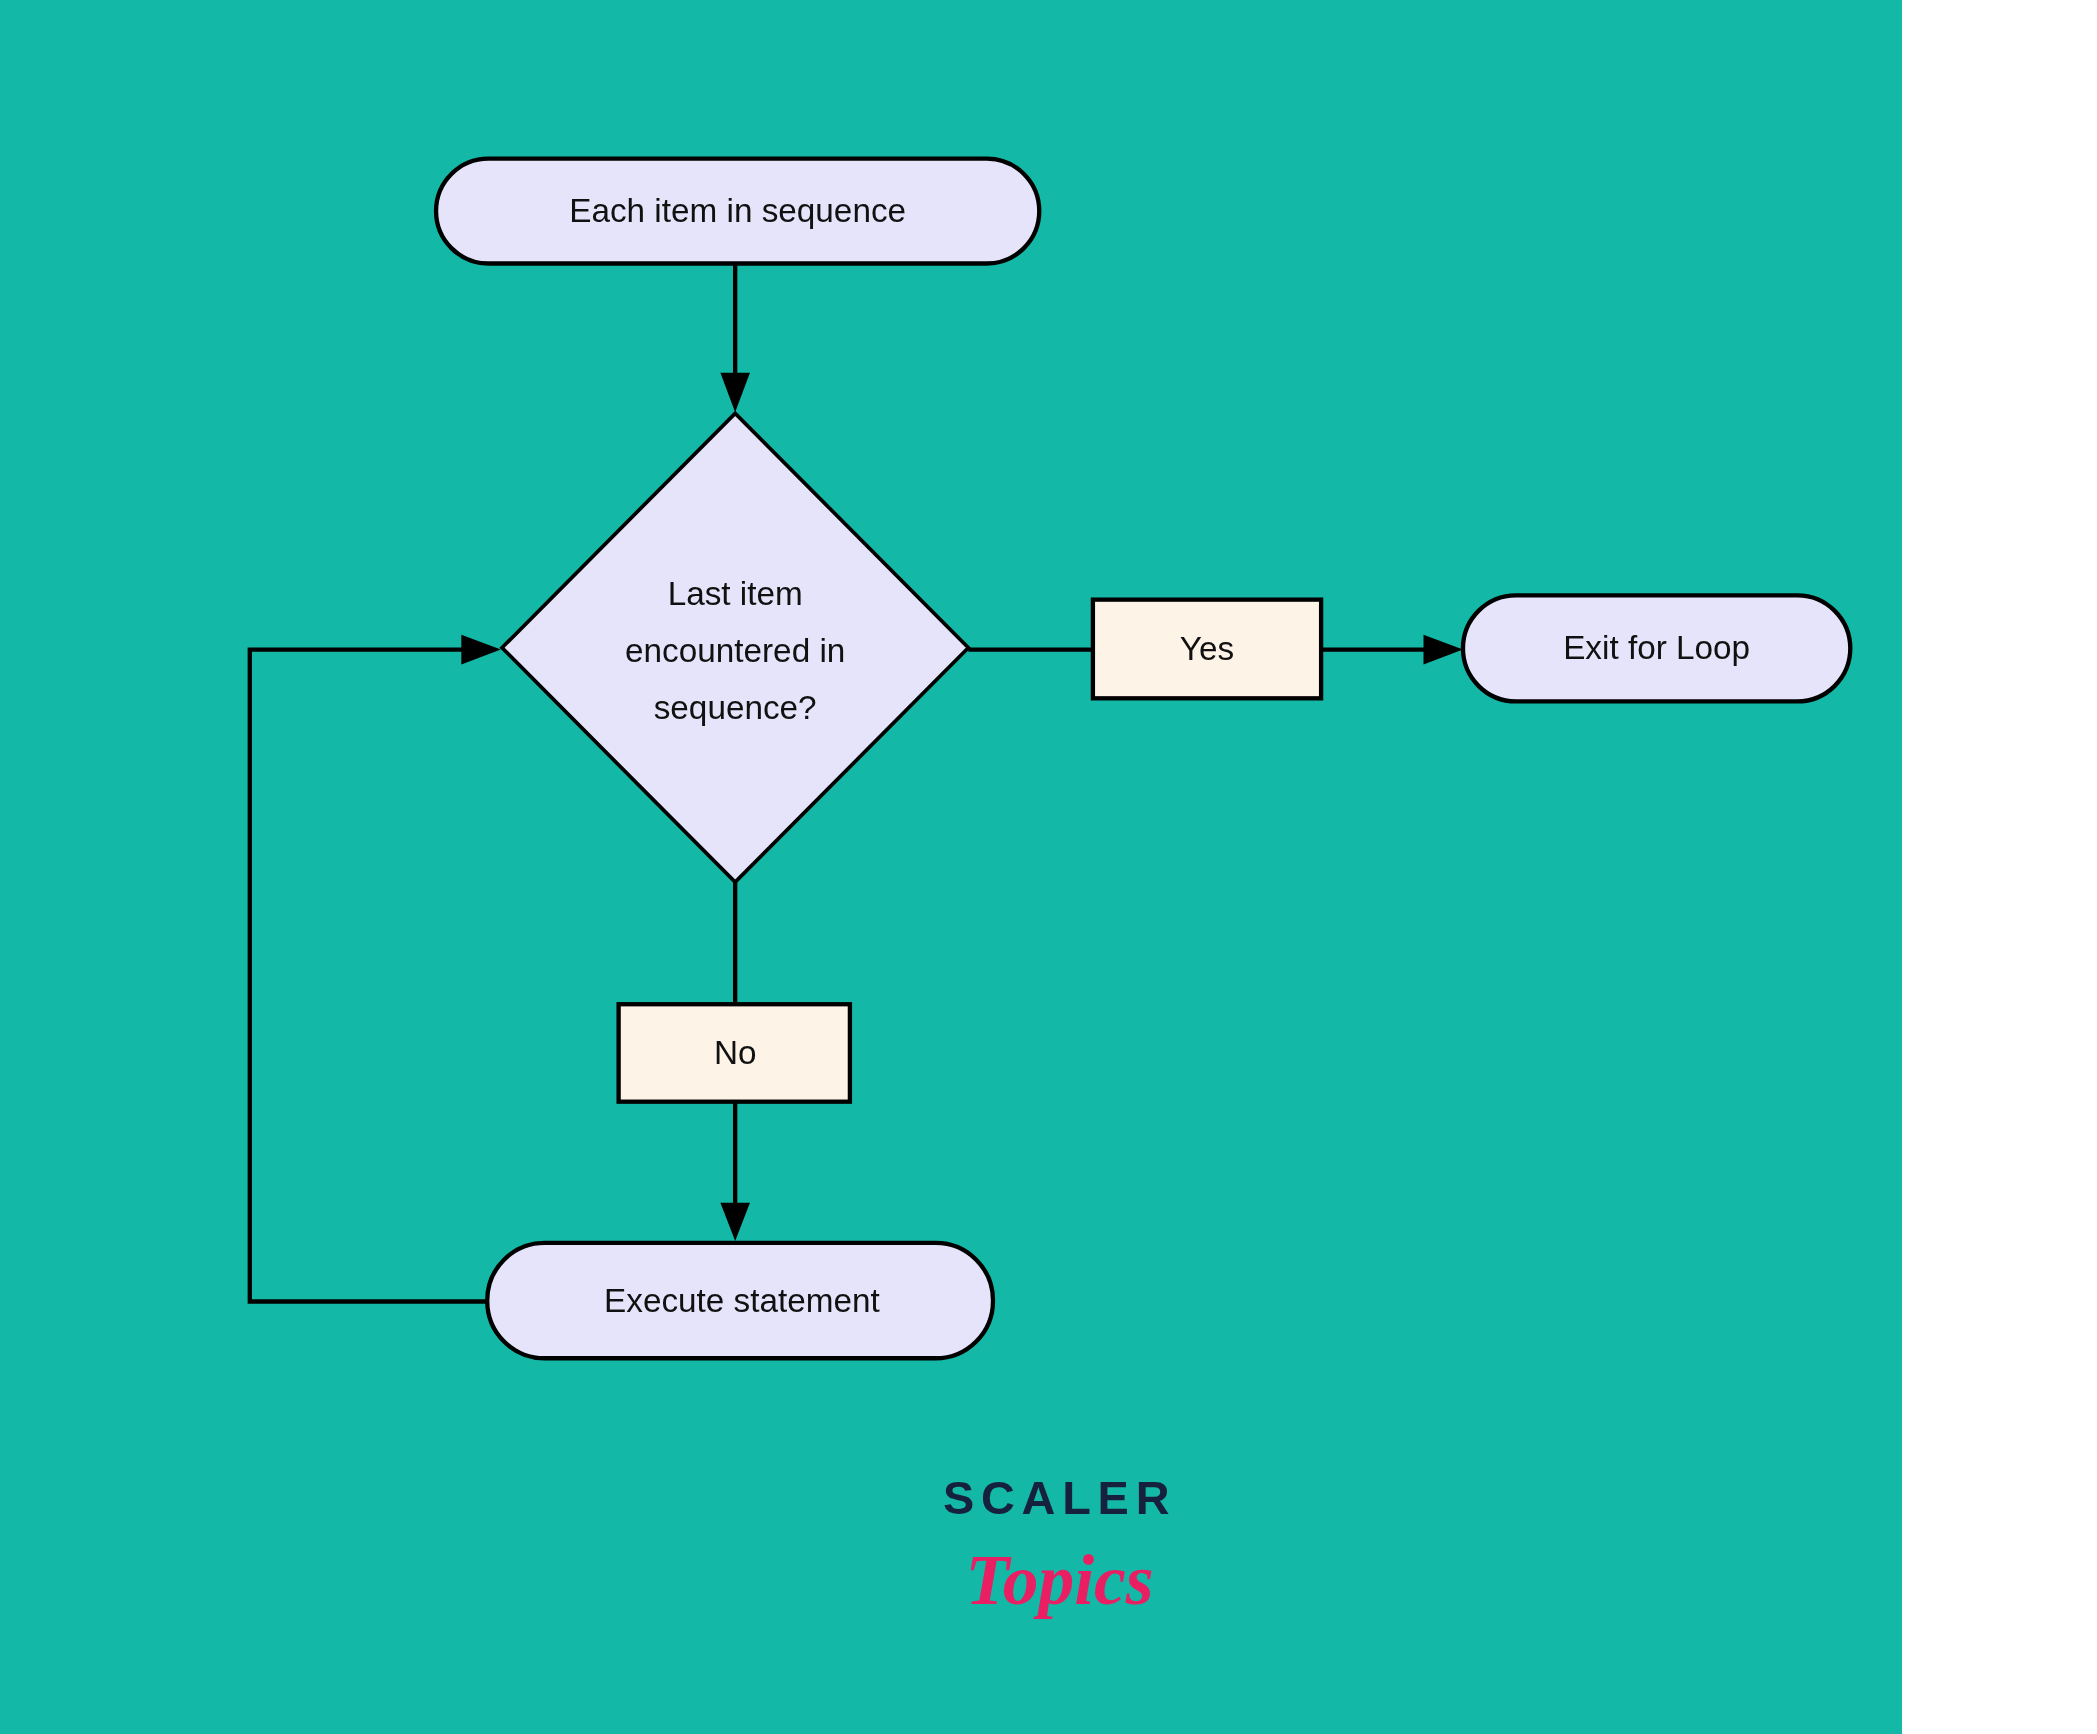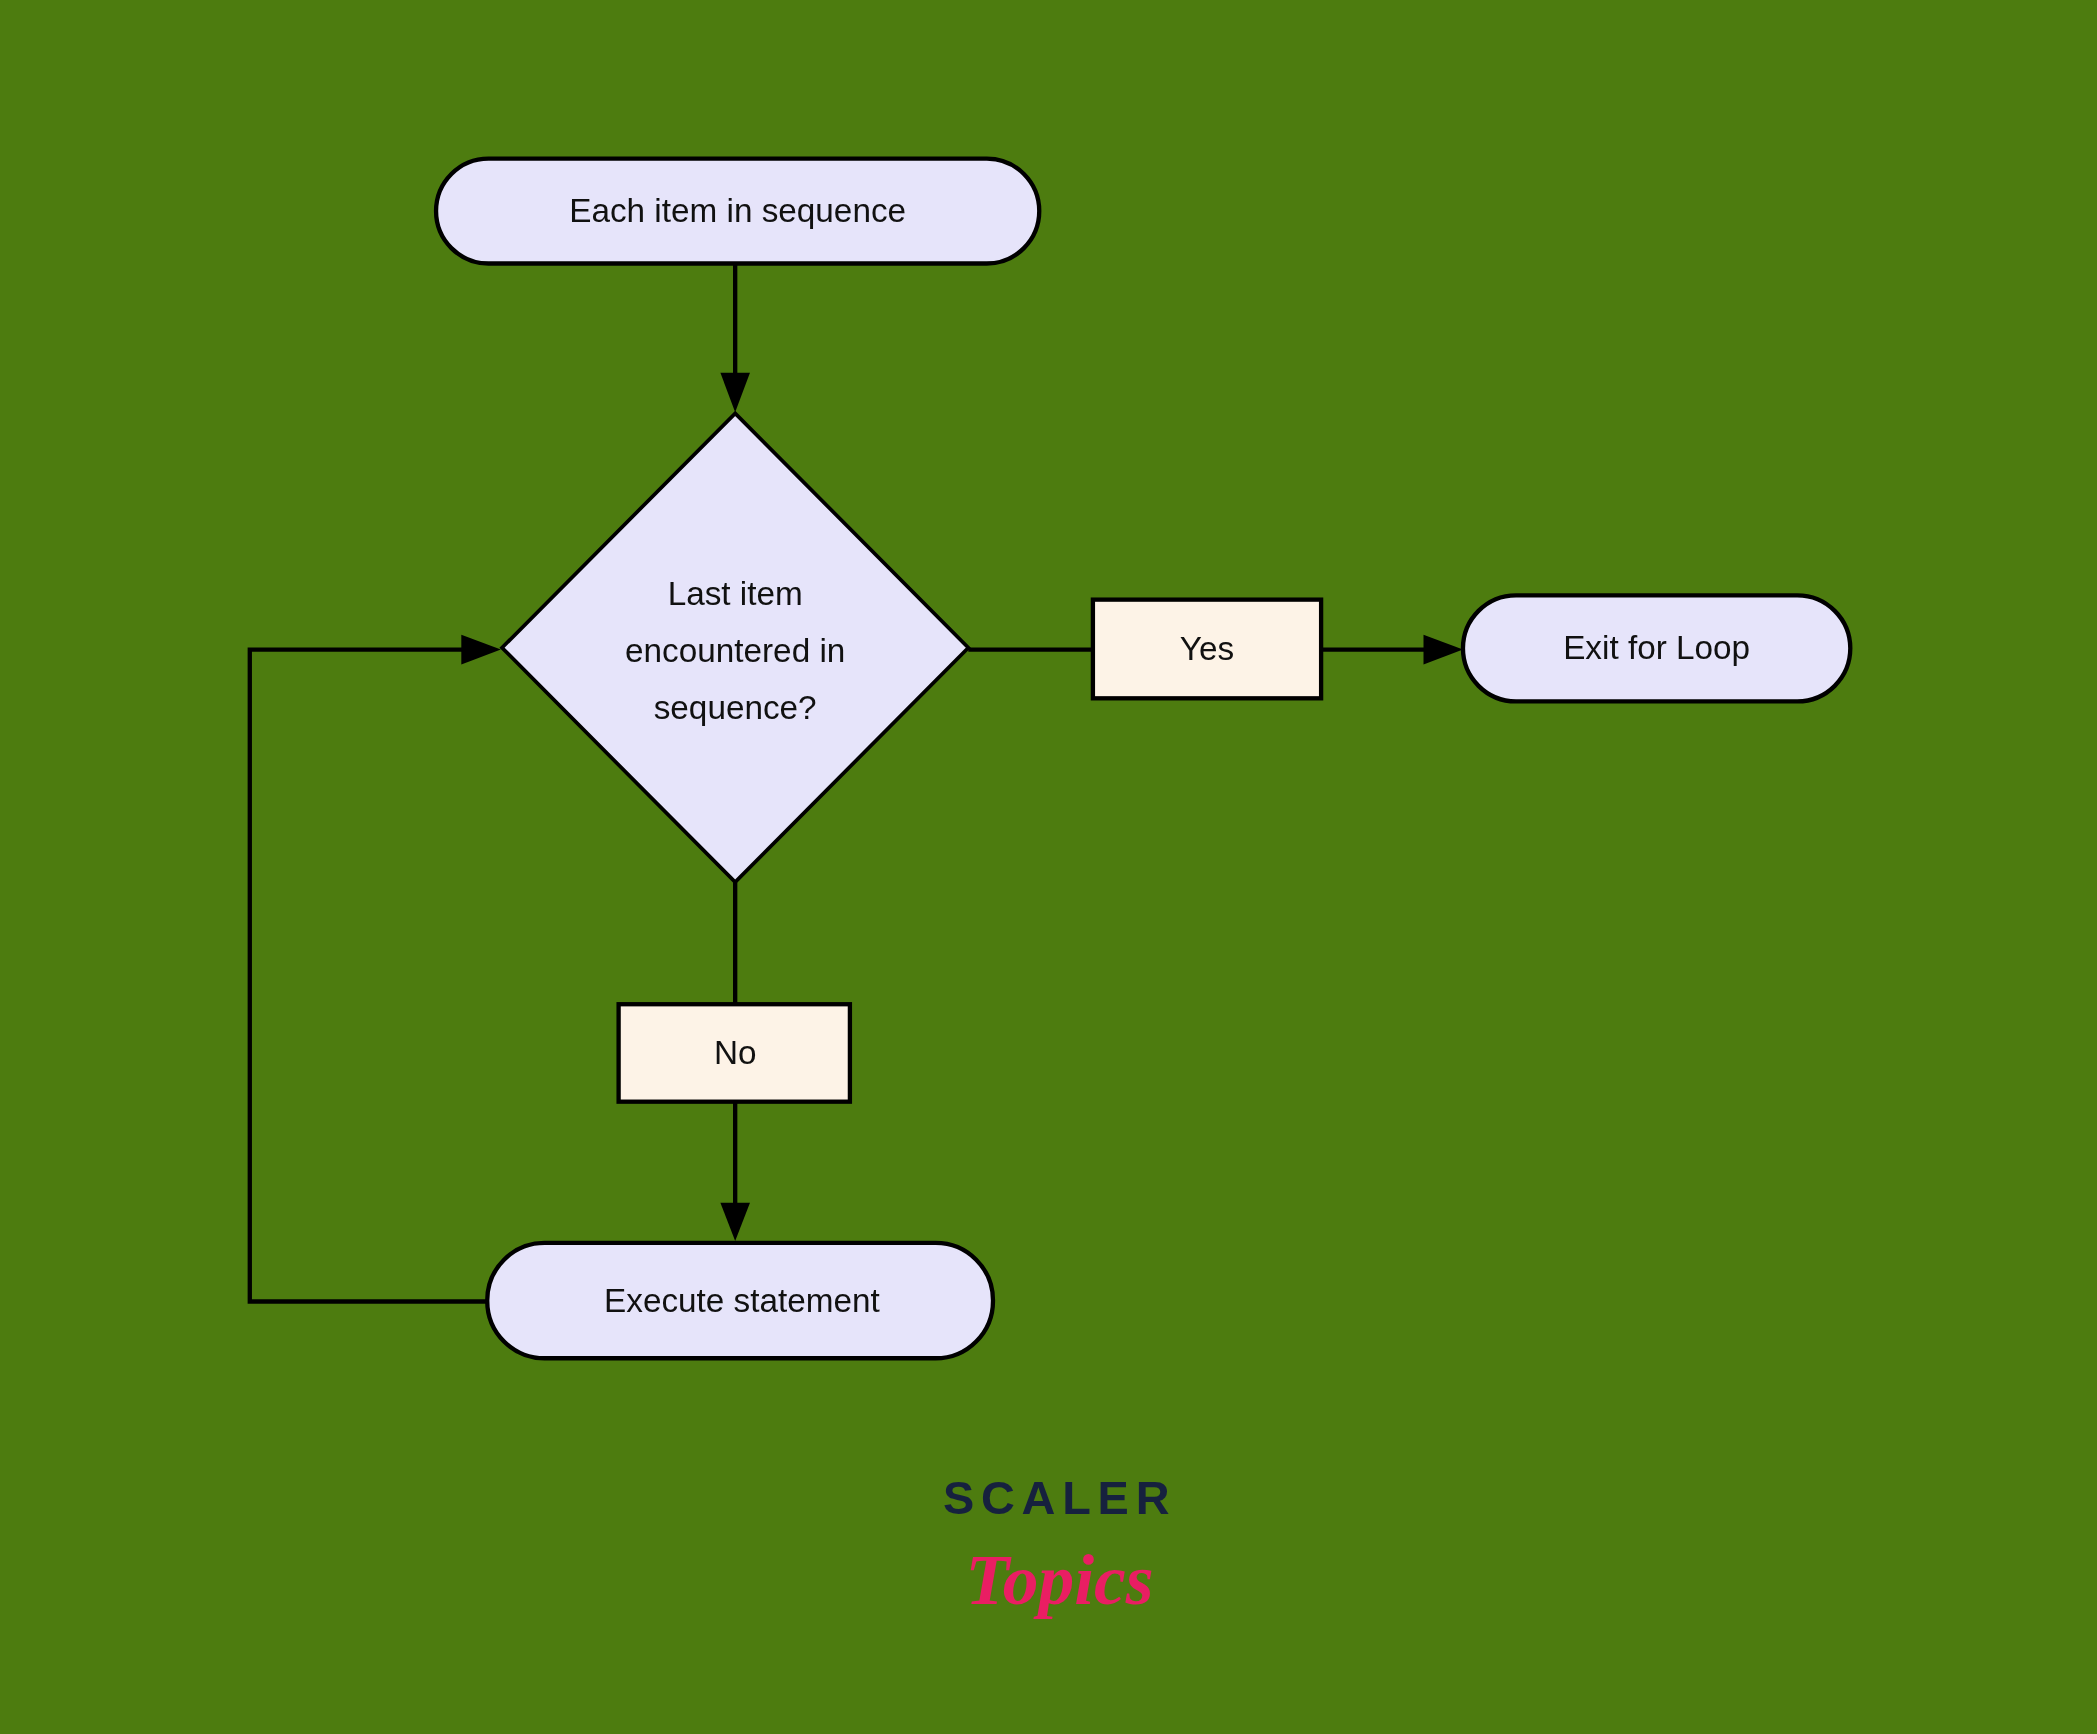--- a/index.html
+++ b/index.html
@@ -8,23 +8,23 @@
     background: #ffffff;
   }
   body {
     width: 2097px;
     height: 1734px;
     font-family: "Liberation Sans", sans-serif;
     overflow: hidden;
   }
   #flow-root {
     position: relative;
-    width: 2097px;
+    width: 1902px;
     height: 1734px;
-    background: #4d7c0f;
+    background: #14b8a6;
   }
   svg#flowchart {
     display: block;
     width: 2097px;
     height: 1734px;
   }
   .node-shape {
     stroke: #000000;
     stroke-width: 7;
   }

